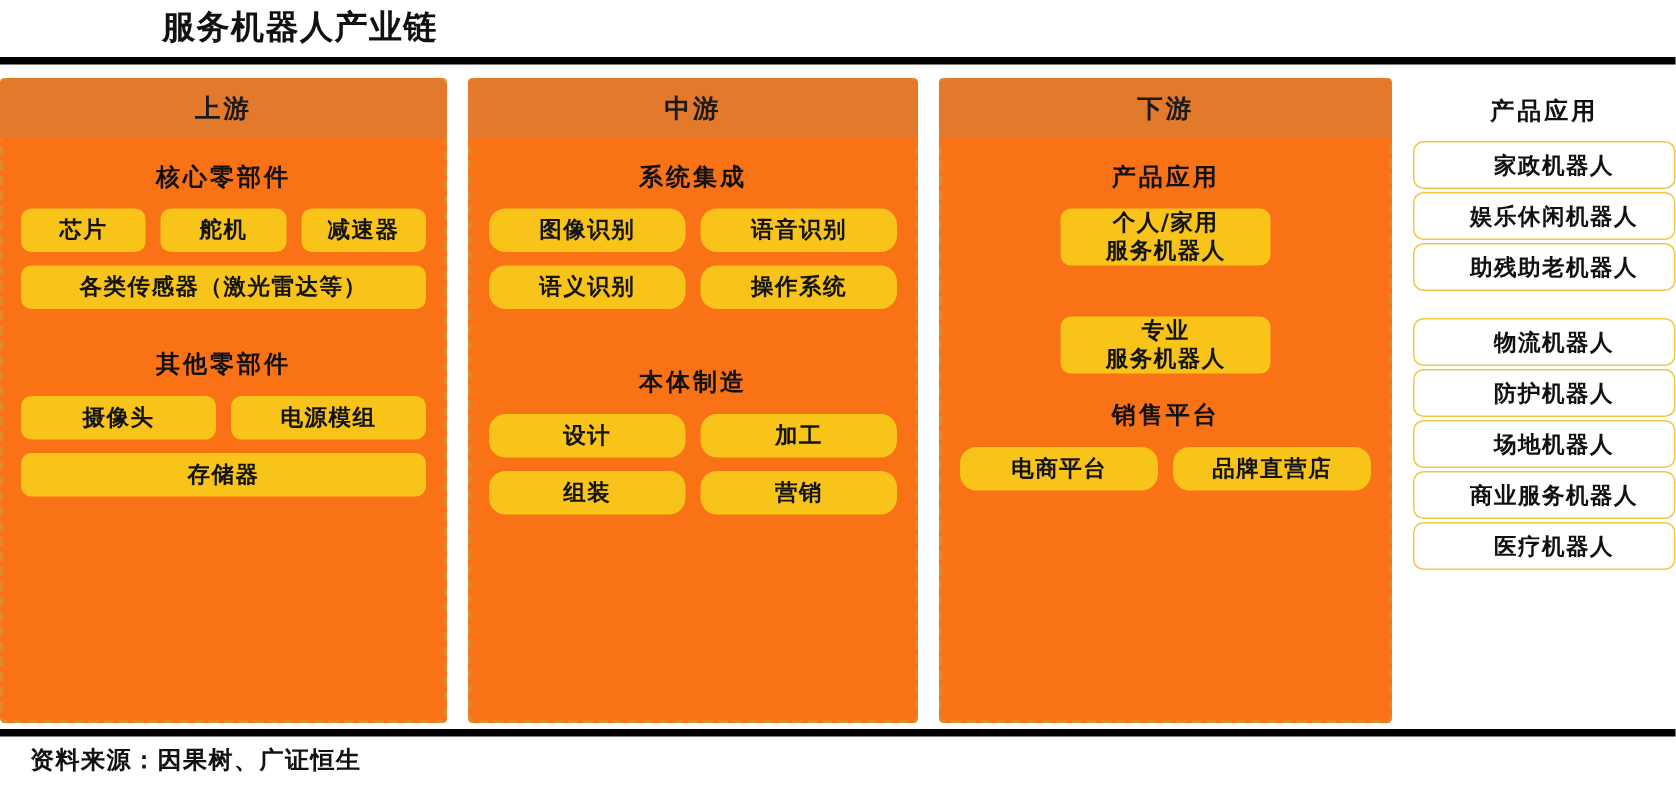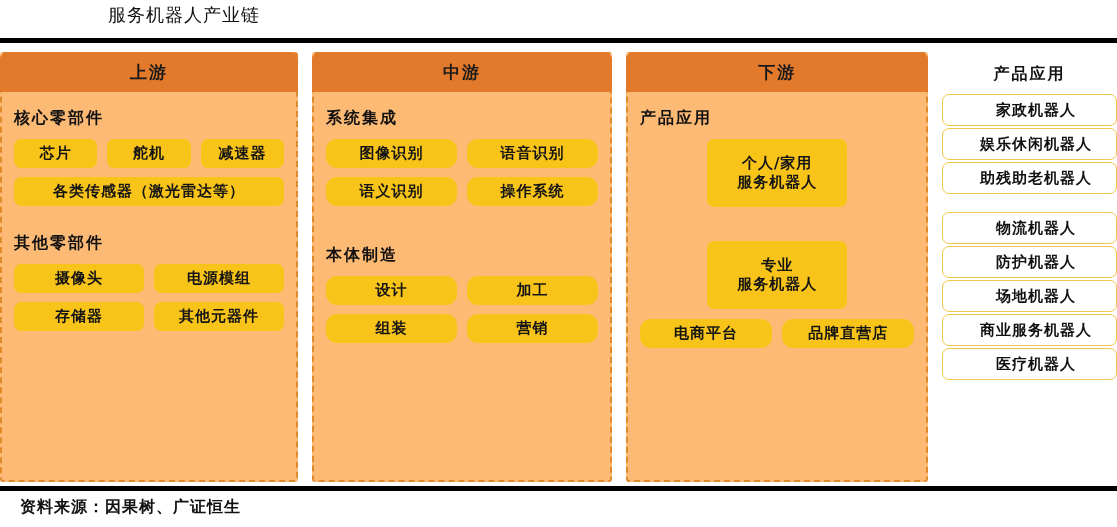--- a/index.html
+++ b/index.html
@@ -8,22 +8,22 @@
     background:#ffffff;
     font-family:"DejaVu Serif","Liberation Serif",serif;
     overflow:hidden;
     position:relative;
   }
 
   
   .title{
     position:absolute;
     left:108px; top:3px;
-    font-size:18px;
-    font-weight:400;
+    font-size:22px;
+    font-weight:700;
     color:#111;
     letter-spacing:1px;
     white-space:nowrap;
   }
 
   
   .rule{
     position:absolute;
     left:0; width:1117px;
     height:5px;
@@ -39,21 +39,21 @@
     width:1117px; height:430px;
     display:flex;
     align-items:stretch;
   }
 
   
   .chain-col{
     position:relative;
     border:2px dashed #E08A2E;
     border-radius:3px;
-    background:#fdba74;
+    background:#f97316;
     box-sizing:border-box;
     display:flex;
     flex-direction:column;
     margin-right:14px;
   }
   .col-up  { width:300px; }
   .col-mid { width:302px; }
   .col-down{ width:304px; }
 
   .col-head{
@@ -72,20 +72,21 @@
 
   .col-body{
     flex:1;
     display:flex;
     flex-direction:column;
     padding:8px 12px 10px 12px;
     box-sizing:border-box;
   }
 
   .group-title{
+    text-align:center;
     font-size:16px;
     font-weight:700;
     color:#111;
     letter-spacing:2px;
     padding:8px 0 10px 0;
   }
 
   .row{
     display:flex;
     gap:10px;
@@ -105,21 +106,21 @@
     align-items:center;
     justify-content:center;
     text-align:center;
     height:29px;
     box-sizing:border-box;
     padding:0 6px;
     white-space:nowrap;
   }
   .pill.flex1{ flex:1;border-radius:11px; }
   .pill.two-line{
-    height:68px;
+    height:38px;
     flex-direction:column;
     line-height:1.25;
     white-space:normal;
   }
 
   
   .up-r1 .pill{ flex:1; }
   .up-r2 .pill{ width:100%; }
   .up-r3 .pill{ flex:1; }
 
@@ -216,21 +217,20 @@
 
       <div class="group-title">其他零部件</div>
 
       <div class="row up-r3">
         <div class="pill">摄像头</div>
         <div class="pill">电源模组</div>
       </div>
 
       <div class="row up-r3">
         <div class="pill">存储器</div>
-        <div class="pill">其他元器件</div>
       </div>
 
       <div class="spacer-flex"></div>
     </div>
   </div>
 
   <div class="chain-col col-mid">
     <div class="col-head">中游</div>
     <div class="col-body">
 
@@ -281,20 +281,21 @@
 
       <div class="center-wrap">
         <div class="pill two-line pill-wide">
           <span>专业</span>
           <span>服务机器人</span>
         </div>
       </div>
 
       <div class="spacer-sm"></div>
 
+      <div class="group-title">销售平台</div>
 
       <div class="row">
         <div class="pill flex1">电商平台</div>
         <div class="pill flex1">品牌直营店</div>
       </div>
 
       <div class="spacer-flex"></div>
     </div>
   </div>
 

